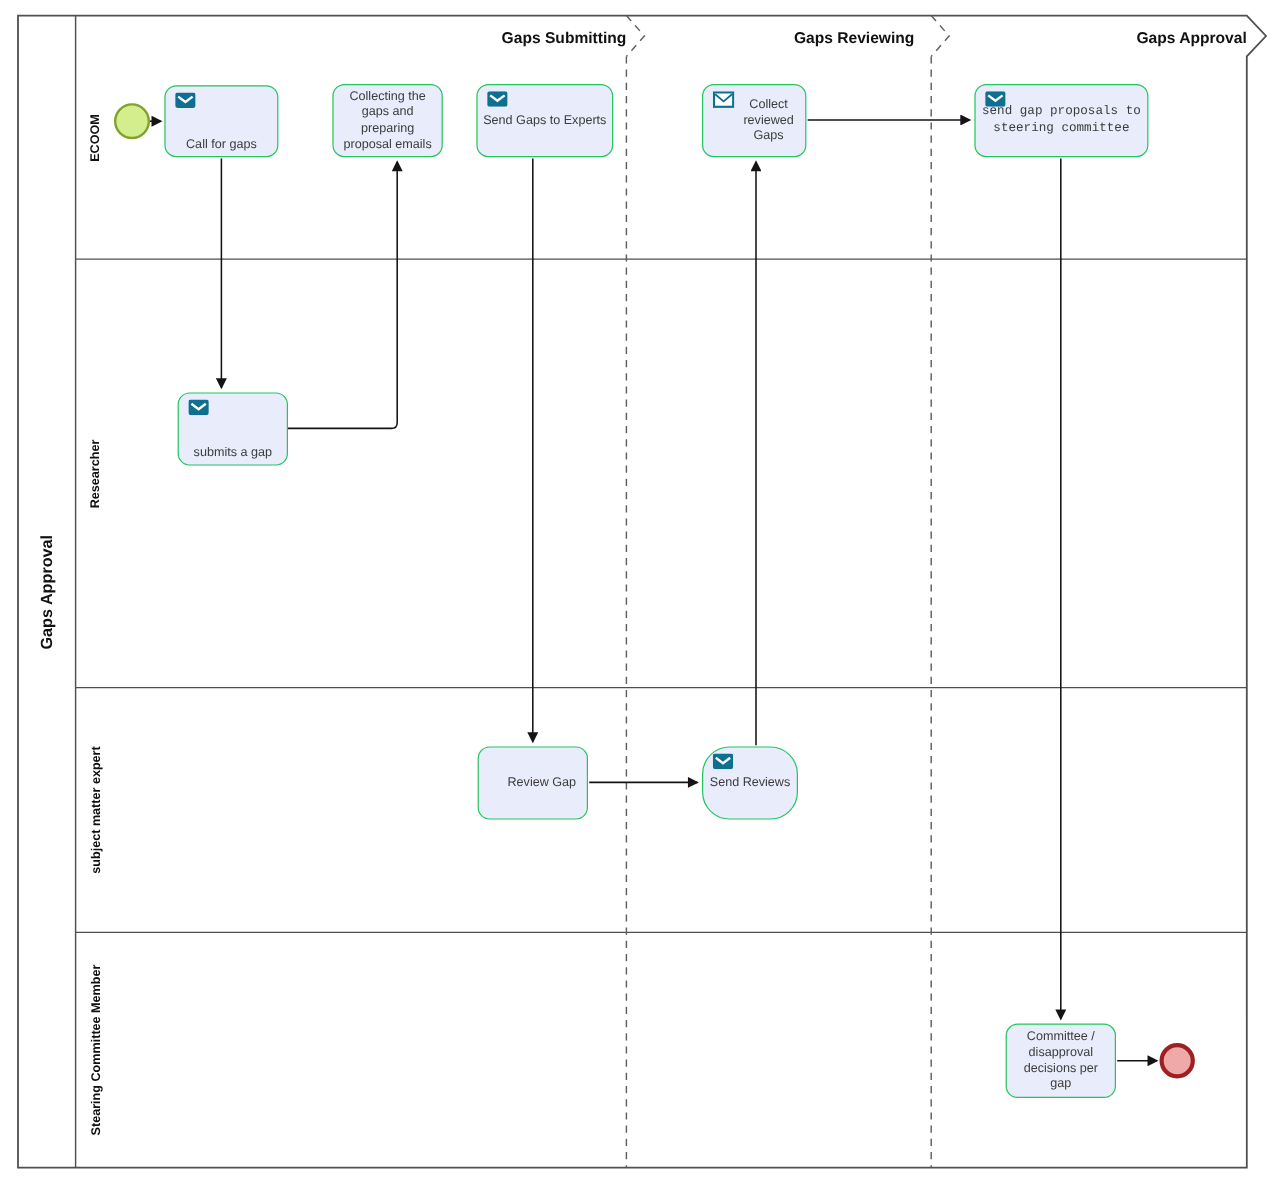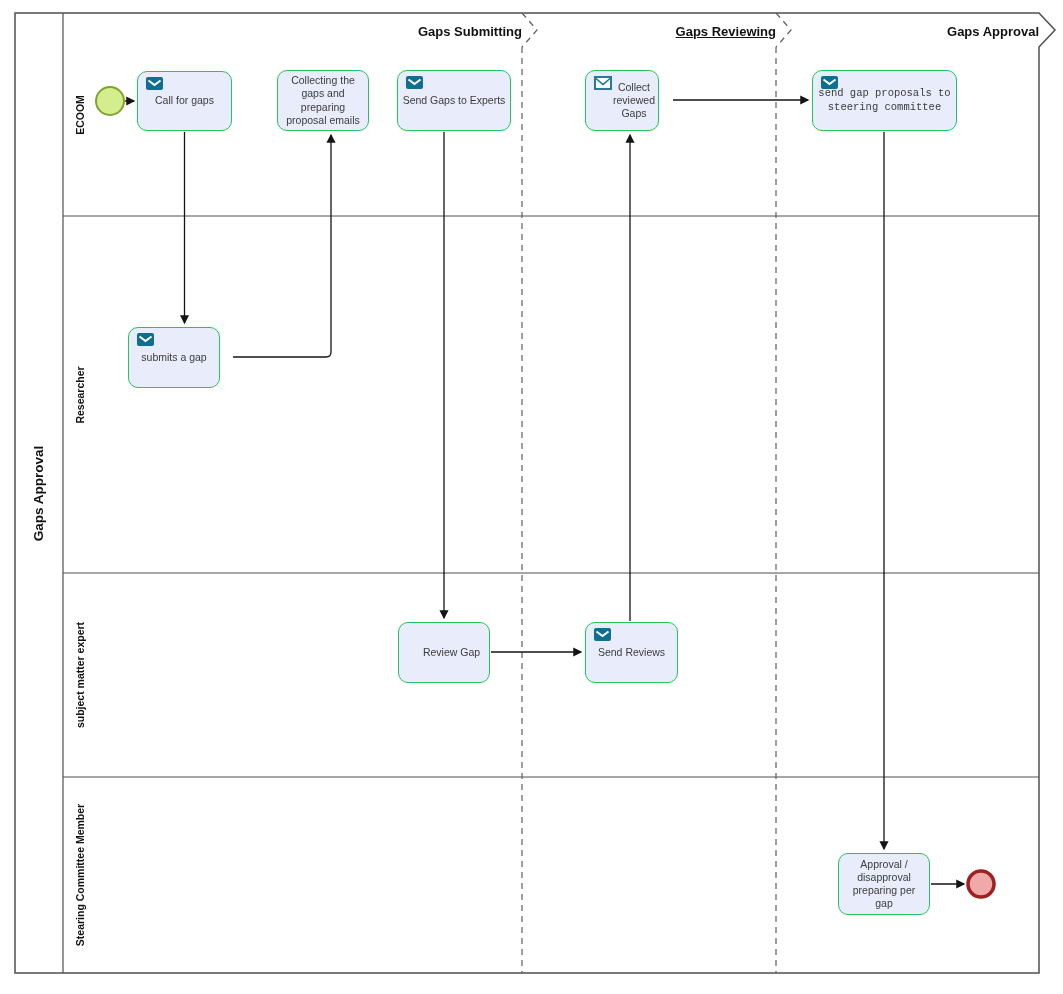--- a/index.html
+++ b/index.html
@@ -91,28 +91,28 @@
   <div class="lane-label-wrap" style="top:573px;height:204px;">
     <span>subject matter expert</span>
   </div>
   <div class="lane-label-wrap" style="top:777px;height:196px;">
     <span>Stearing Committee Member</span>
   </div>
 
   <div class="phase-label" style="left:63px;width:459px;">
     <span>Gaps Submitting</span>
   </div>
-  <div class="phase-label" style="left:522px;width:254px;text-decoration:underline;">
+  <div class="phase-label" style="left:508px;width:254px;">
     <span>Gaps Reviewing</span>
   </div>
   <div class="phase-label" style="left:776px;width:263px;">
     <span>Gaps Approval</span>
   </div>
 
-  <div class="task" style="left:137px;top:71px;width:95px;height:60px;">
+  <div class="task" style="left:137px;top:71px;width:95px;height:60px;align-items:flex-end;">
     <span class="task-icon">
       <svg width="17" height="13">
           <rect width="17" height="13" rx="2" fill="#0e6f90"></rect>
           <polyline points="2.5,3.5 8.5,8 14.5,3.5" stroke="#ffffff" stroke-width="2" fill="none"></polyline>
         </svg>
     </span>
     <span class="task-label">Call for gaps</span>
   </div>
 
   <div class="task" style="left:277px;top:70px;width:92px;height:61px;">
@@ -122,61 +122,61 @@
   <div class="task" style="left:397px;top:70px;width:114px;height:61px;">
     <span class="task-icon">
       <svg width="17" height="13">
           <rect width="17" height="13" rx="2" fill="#0e6f90"></rect>
           <polyline points="2.5,3.5 8.5,8 14.5,3.5" stroke="#ffffff" stroke-width="2" fill="none"></polyline>
         </svg>
     </span>
     <span class="task-label">Send Gaps to Experts</span>
   </div>
 
-  <div class="task" style="left:585px;top:70px;width:74px;height:61px;padding-left:28px;">
+  <div class="task" style="left:585px;top:70px;width:87px;height:61px;padding-left:28px;">
     <span class="task-icon">
       <svg width="18" height="14">
           <rect x="1" y="1" width="16" height="12" fill="#ffffff" stroke="#0e6f90" stroke-width="1.8"></rect>
           <polyline points="2,2.5 9,8.5 16,2.5" stroke="#0e6f90" stroke-width="1.5" fill="none"></polyline>
         </svg>
     </span>
     <span class="task-label">Collect reviewed Gaps</span>
   </div>
 
   <div class="task" style="left:812px;top:70px;width:145px;height:61px;font-family:Liberation Mono, monospace;">
     <span class="task-icon">
       <svg width="17" height="13">
           <rect width="17" height="13" rx="2" fill="#0e6f90"></rect>
           <polyline points="2.5,3.5 8.5,8 14.5,3.5" stroke="#ffffff" stroke-width="2" fill="none"></polyline>
         </svg>
     </span>
     <span class="task-label">send gap proposals to steering committee</span>
   </div>
 
-  <div class="task" style="left:128px;top:327px;width:92px;height:61px;">
+  <div class="task" style="left:148px;top:327px;width:92px;height:61px;align-items:flex-end;">
     <span class="task-icon">
       <svg width="17" height="13">
           <rect width="17" height="13" rx="2" fill="#0e6f90"></rect>
           <polyline points="2.5,3.5 8.5,8 14.5,3.5" stroke="#ffffff" stroke-width="2" fill="none"></polyline>
         </svg>
     </span>
     <span class="task-label">submits a gap</span>
   </div>
 
   <div class="task" style="left:398px;top:622px;width:92px;height:61px;padding-left:19px;">
     <span class="task-label">Review Gap</span>
   </div>
 
-  <div class="task" style="left:585px;top:622px;width:93px;height:61px;">
+  <div class="task" style="left:585px;top:622px;width:80px;height:61px;border-radius:23px;">
     <span class="task-icon">
       <svg width="17" height="13">
           <rect width="17" height="13" rx="2" fill="#0e6f90"></rect>
           <polyline points="2.5,3.5 8.5,8 14.5,3.5" stroke="#ffffff" stroke-width="2" fill="none"></polyline>
         </svg>
     </span>
     <span class="task-label">Send Reviews</span>
   </div>
 
   <div class="task" style="left:838px;top:853px;width:92px;height:62px;">
-    <span class="task-label">Approval / disapproval preparing per gap</span>
+    <span class="task-label">Committee / disapproval decisions per gap</span>
   </div>
 
 </div>
 
 </body></html>

